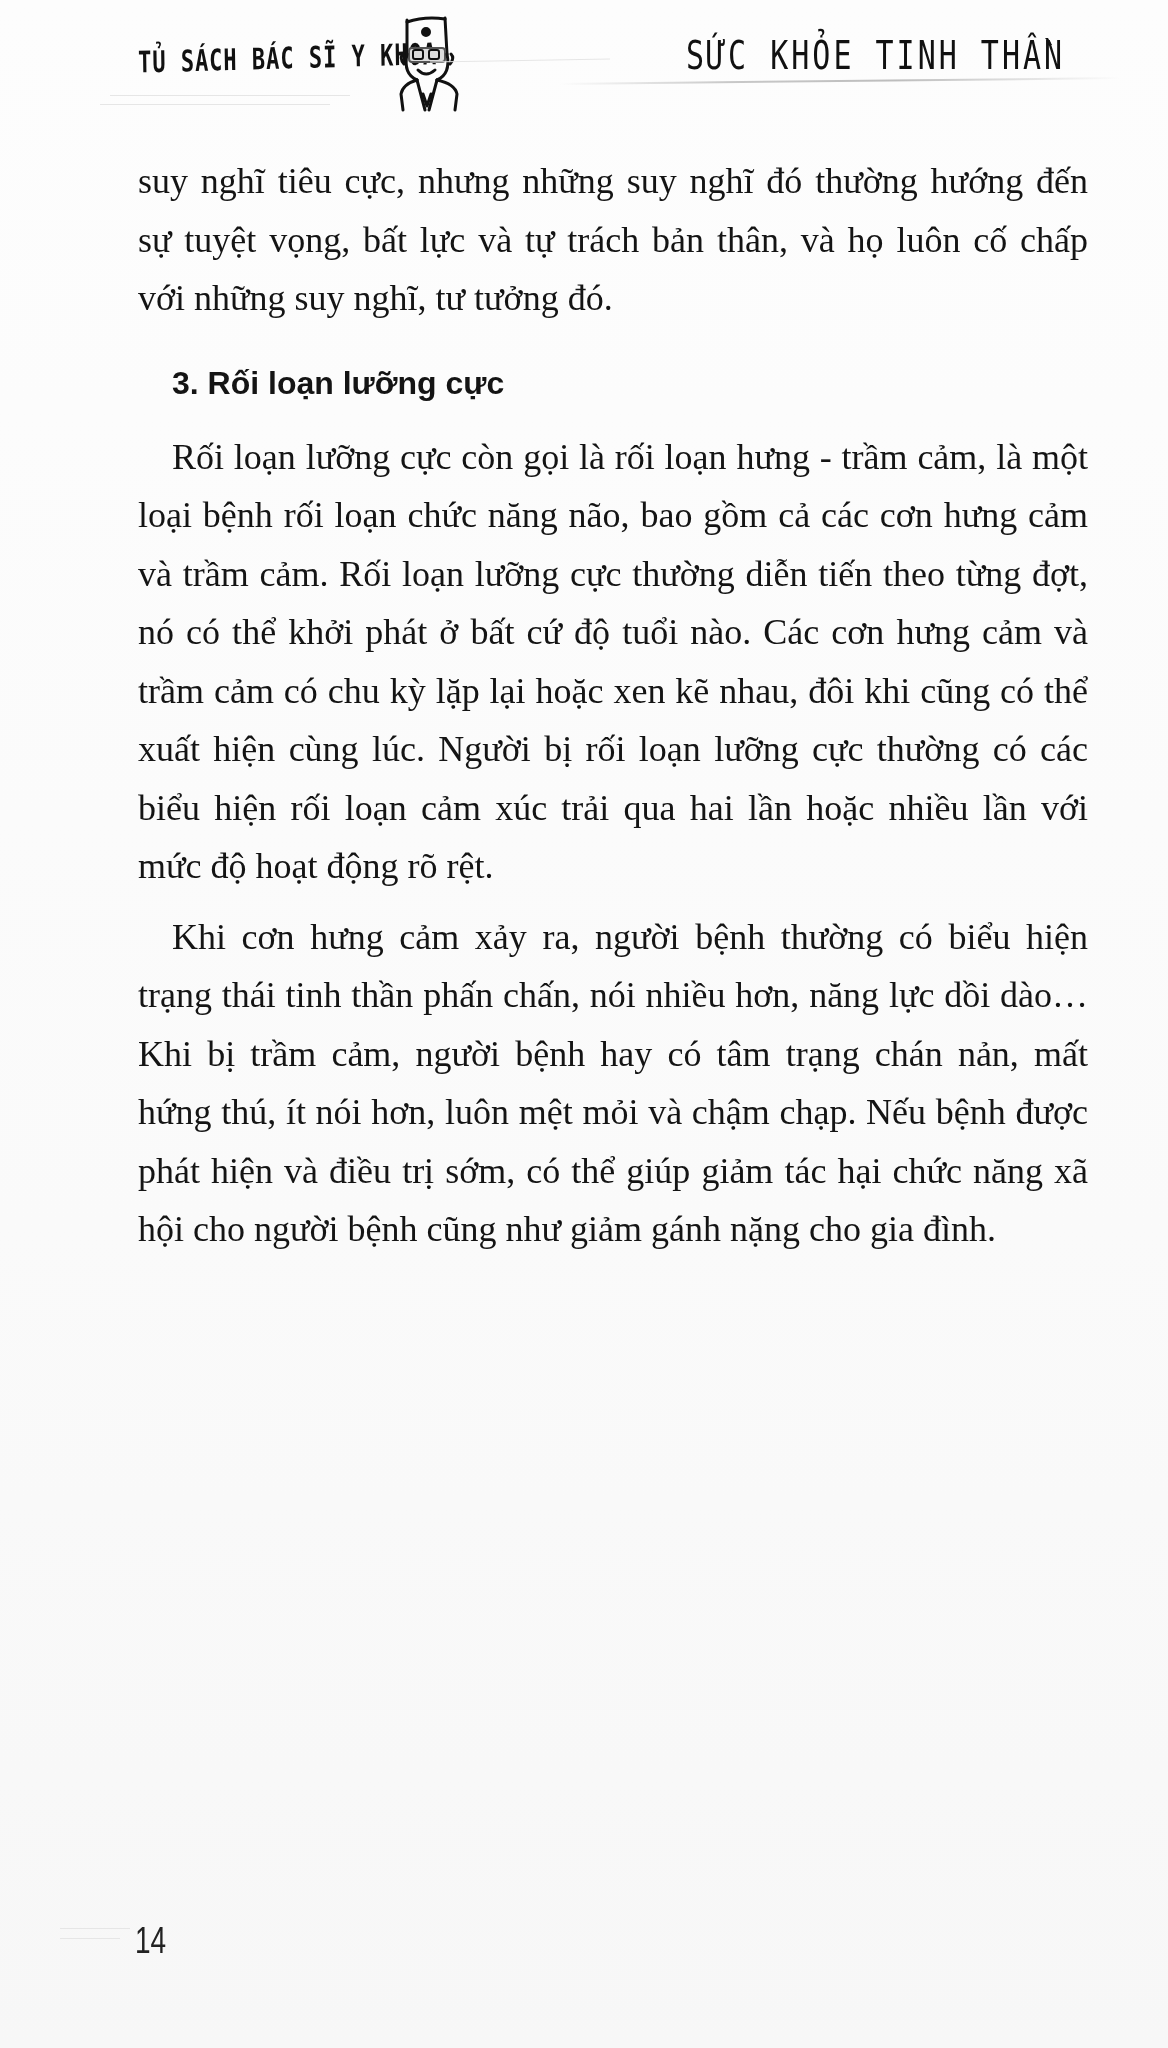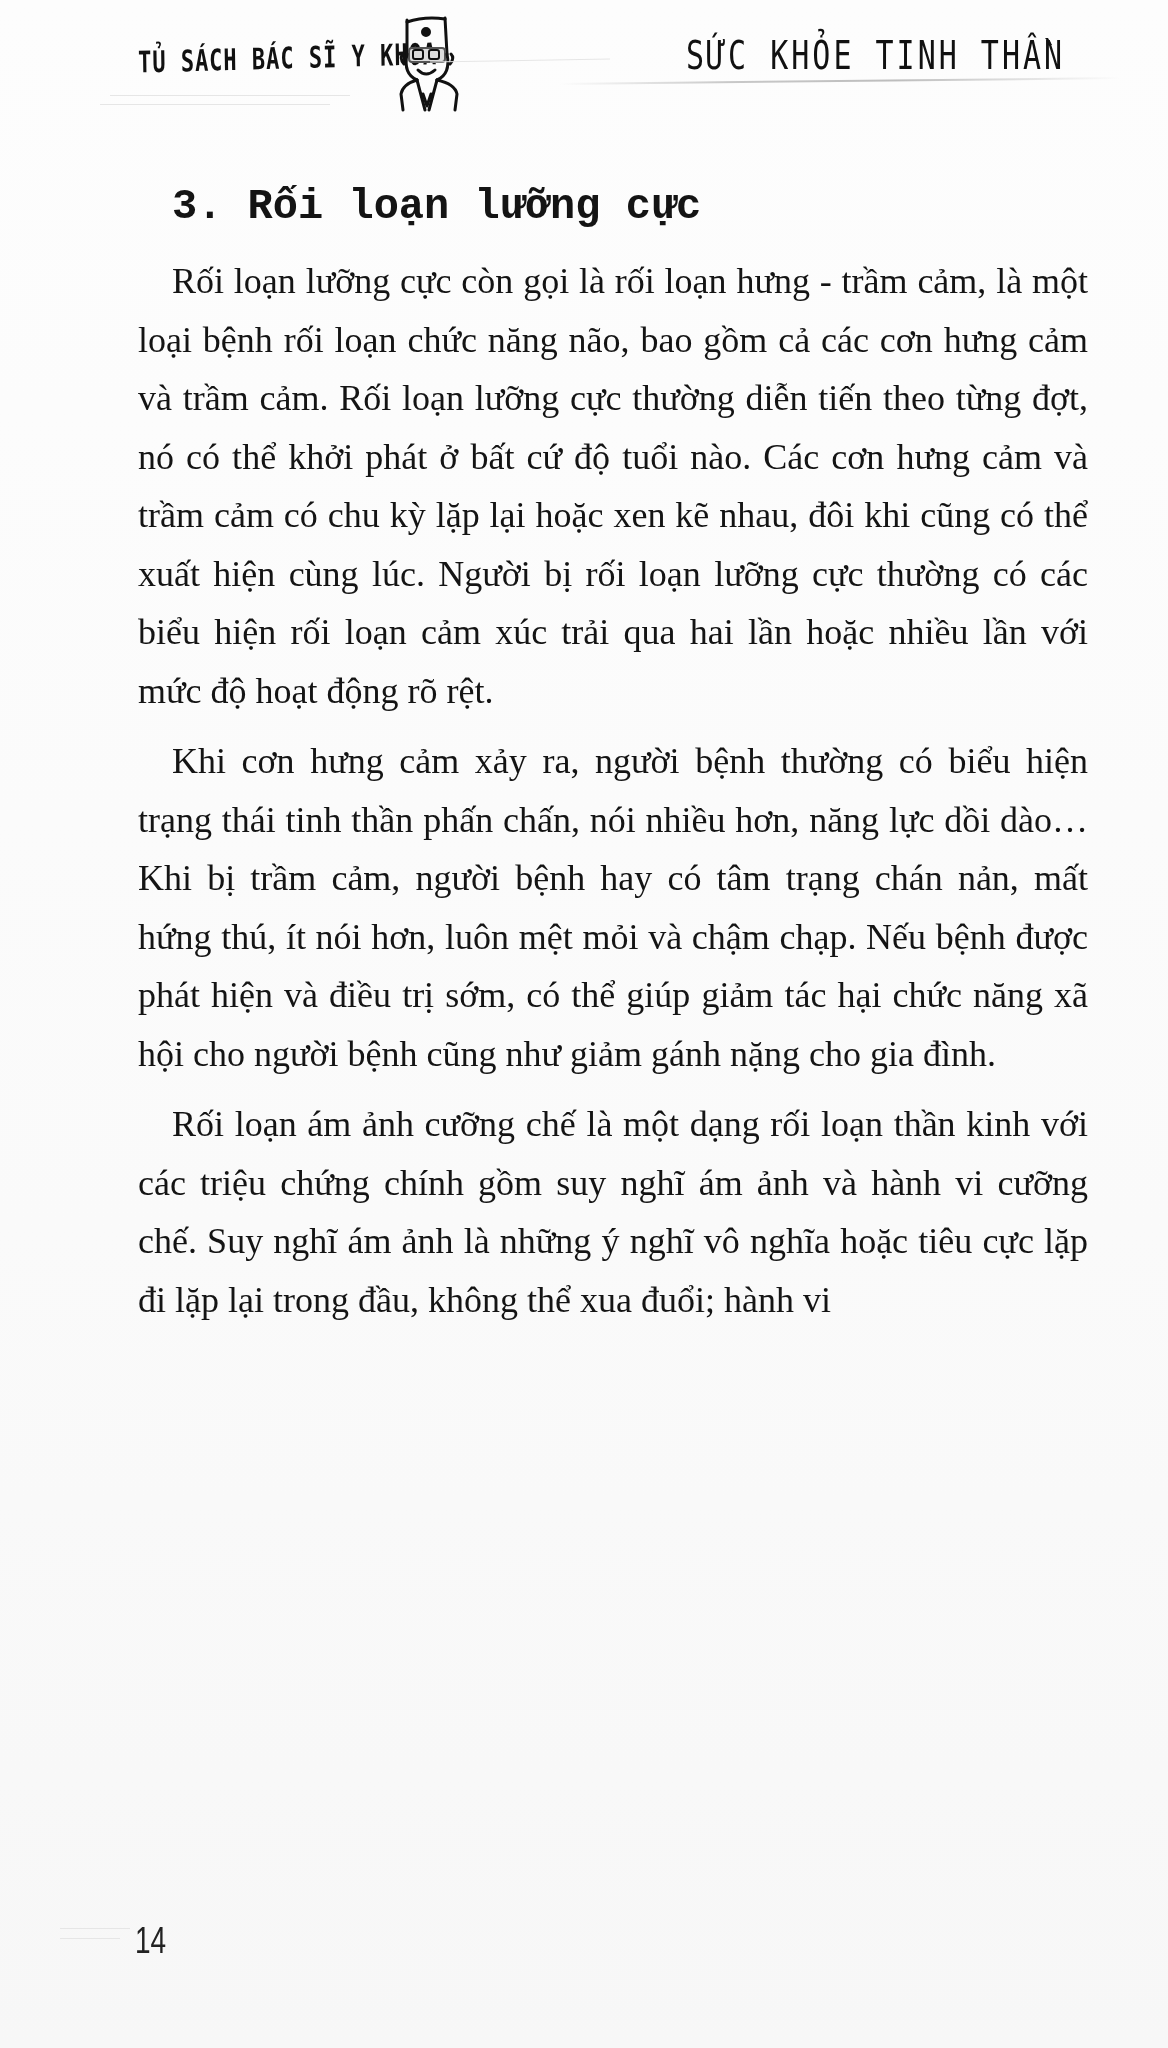--- a/index.html
+++ b/index.html
@@ -83,23 +83,23 @@
     line-height: 58.5px;
     color: #141414;
   }
   .para {
     margin: 0 0 12px 0;
     text-align: justify;
     text-align-last: left;
   }
   .para.indent { text-indent: 34px; }
   .heading {
-    font-family: Liberation Mono, monospace;
+    font-family: Liberation Sans, sans-serif;
     font-weight: bold;
-    font-size: 42px;
+    font-size: 32px;
     margin: 26px 0 16px 34px;
     line-height: 58px;
   }
   .page-number {
     position: absolute;
     left: 135px;
     top: 1925px;
     font-family: "Liberation Sans", sans-serif;
     font-size: 28px;
     color: #222;
@@ -142,24 +142,24 @@
 
     <div class="header-rule"></div>
     <div class="faint-lines" style="left:110px; top:95px; width:240px;"></div>
     <div class="faint-lines" style="left:100px; top:104px; width:230px;"></div>
     <div class="faint-lines" style="left:430px; top:60px; width:180px; transform:rotate(-1deg);"></div>
 
     <div class="header-right">SỨC KHỎE TINH THẦN</div>
   </div>
 
   <div class="content">
+    <p class="para">suy nghĩ tiêu cực, nhưng những suy nghĩ đó thường hướng đến sự tuyệt vọng, bất lực và tự trách bản thân, và họ luôn cố chấp với những suy nghĩ, tư tưởng đó.</p>
 
     <div class="heading">3. Rối loạn lưỡng cực</div>
     <p class="para indent">Rối loạn lưỡng cực còn gọi là rối loạn hưng - trầm cảm, là một loại bệnh rối loạn chức năng não, bao gồm cả các cơn hưng cảm và trầm cảm. Rối loạn lưỡng cực thường diễn tiến theo từng đợt, nó có thể khởi phát ở bất cứ độ tuổi nào. Các cơn hưng cảm và trầm cảm có chu kỳ lặp lại hoặc xen kẽ nhau, đôi khi cũng có thể xuất hiện cùng lúc. Người bị rối loạn lưỡng cực thường có các biểu hiện rối loạn cảm xúc trải qua hai lần hoặc nhiều lần với mức độ hoạt động rõ rệt.</p>
     <p class="para indent">Khi cơn hưng cảm xảy ra, người bệnh thường có biểu hiện trạng thái tinh thần phấn chấn, nói nhiều hơn, năng lực dồi dào… Khi bị trầm cảm, người bệnh hay có tâm trạng chán nản, mất hứng thú, ít nói hơn, luôn mệt mỏi và chậm chạp. Nếu bệnh được phát hiện và điều trị sớm, có thể giúp giảm tác hại chức năng xã hội cho người bệnh cũng như giảm gánh nặng cho gia đình.</p>
 
-    <p class="para indent">Rối loạn ám ảnh cưỡng chế là một dạng rối loạn thần kinh với các triệu chứng chính gồm suy nghĩ ám ảnh và hành vi cưỡng chế. Suy nghĩ ám ảnh là những ý nghĩ vô nghĩa hoặc tiêu cực lặp đi lặp lại trong đầu, không thể xua đuổi; hành vi</p>
   </div>
 
   <div class="faint-lines" style="left:60px; top:1928px; width:70px;"></div>
   <div class="faint-lines" style="left:60px; top:1938px; width:60px;"></div>
   <div class="page-number">14</div>
 </div>
 
 </body></html>

